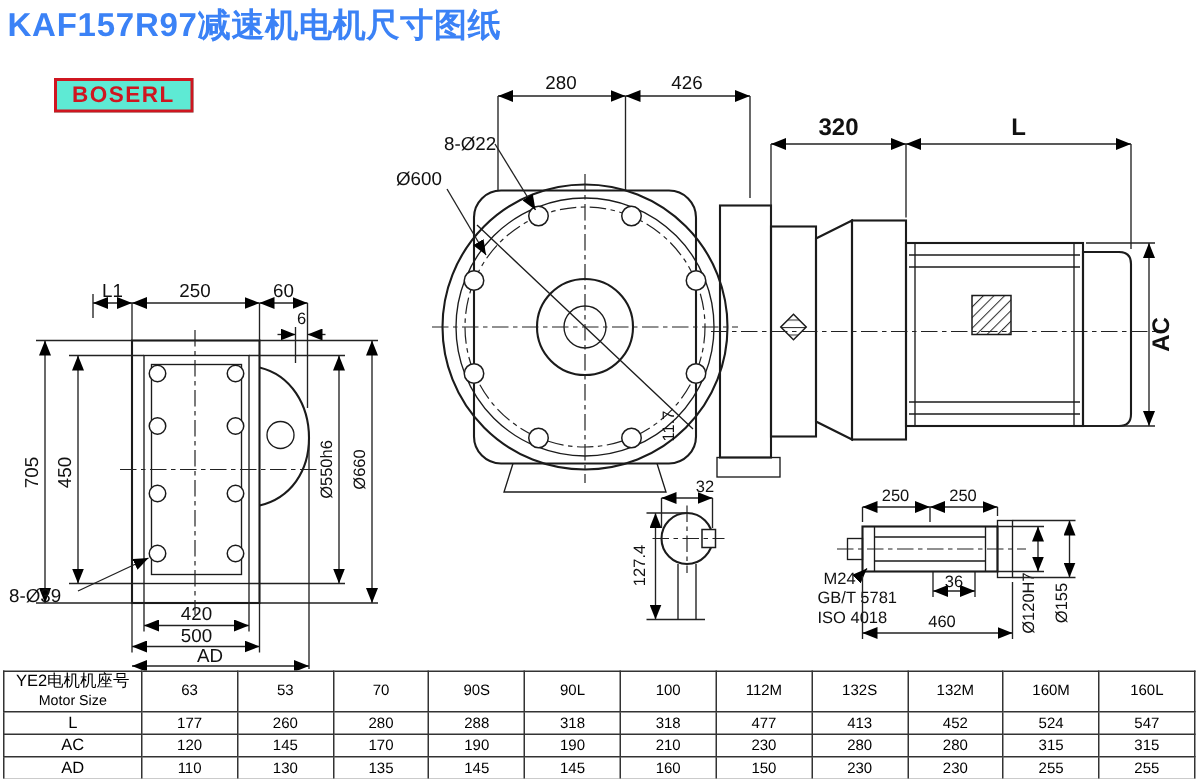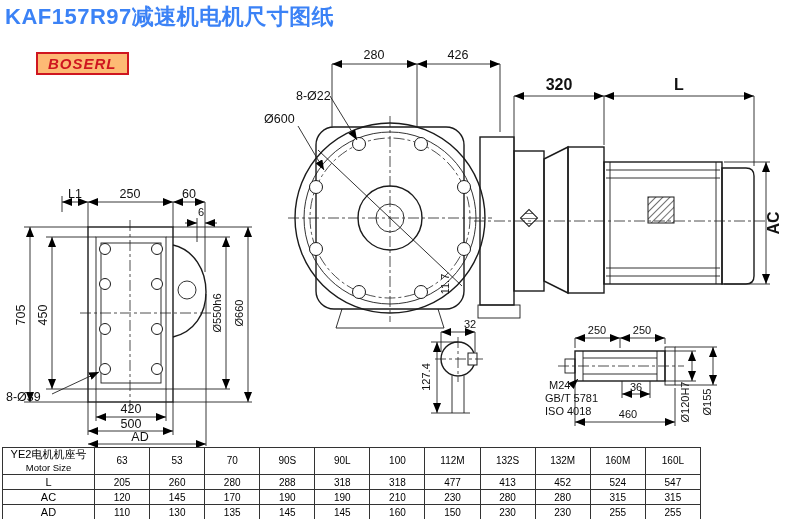--- a/index.html
+++ b/index.html
@@ -1,30 +1,30 @@
 <!DOCTYPE html>
 <html><head>
 <meta charset="utf-8">
 <style>
   * { margin:0; padding:0; box-sizing:border-box; }
   body { font-family:"Liberation Sans","DejaVu Sans",sans-serif; background:#fff; }
   #page { position:relative; width:800px; height:519px; background:#fff; overflow:hidden; }
   #title { position:absolute; left:5px; top:2px; font-size:22px; font-weight:bold; color:#3b82f6; letter-spacing:.5px; }
   #brand { position:absolute; left:36px; top:52px; border:2px solid #cf1620; color:#cf1620;
-           font-weight:bold; font-size:15px; padding:1px 10px; letter-spacing:1px; background:#fdba74;font-style:italic; }
+           font-weight:bold; font-size:15px; padding:1px 10px; letter-spacing:1px; background:#5eead4; }
   svg text { fill:#111; font-size:12.5px; font-family:"Liberation Sans","DejaVu Sans",sans-serif; }
   svg text.sm  { font-size:11px; }
   svg text.big { font-size:16px; font-weight:bold; }
   .ol   { fill:none; stroke:#1b1b1b; stroke-width:1.4; }
   .thin { fill:none; stroke:#1b1b1b; stroke-width:.9; }
   .dl   { fill:none; stroke:#222; stroke-width:.9; }
   .cl   { fill:none; stroke:#222; stroke-width:.8; stroke-dasharray:11 3 3 3; }
   .hole { fill:#fff; stroke:#1b1b1b; stroke-width:1; }
   .hatchbox { stroke:#1b1b1b; stroke-width:1; }
-  #dim-table { position:absolute; left:2px; top:447px; width:699px; border-collapse:collapse; table-layout:fixed; }
+  #dim-table { position:absolute; left:2px; top:447px; width:795px; border-collapse:collapse; table-layout:fixed; }
   #dim-table th, #dim-table td { border:1px solid #333; text-align:center; font-size:10px;
       padding:0; height:15px; color:#000; font-weight:normal; background:#fff; }
   #dim-table .hd { height:27px; line-height:1.15; }
   #dim-table .first { width:92px; font-size:11px; }
   .en { font-size:9.5px; }
 </style>
 </head>
 <body>
 
 <div id="page">
@@ -257,21 +257,21 @@
       <th class="hd">90L</th>
       <th class="hd">100</th>
       <th class="hd">112M</th>
       <th class="hd">132S</th>
       <th class="hd">132M</th>
       <th class="hd">160M</th>
       <th class="hd">160L</th>
     </tr>
     <tr>
       <td class="first">L</td>
-      <td>205</td>
+      <td>177</td>
       <td>260</td>
       <td>280</td>
       <td>288</td>
       <td>318</td>
       <td>318</td>
       <td>477</td>
       <td>413</td>
       <td>452</td>
       <td>524</td>
       <td>547</td>

